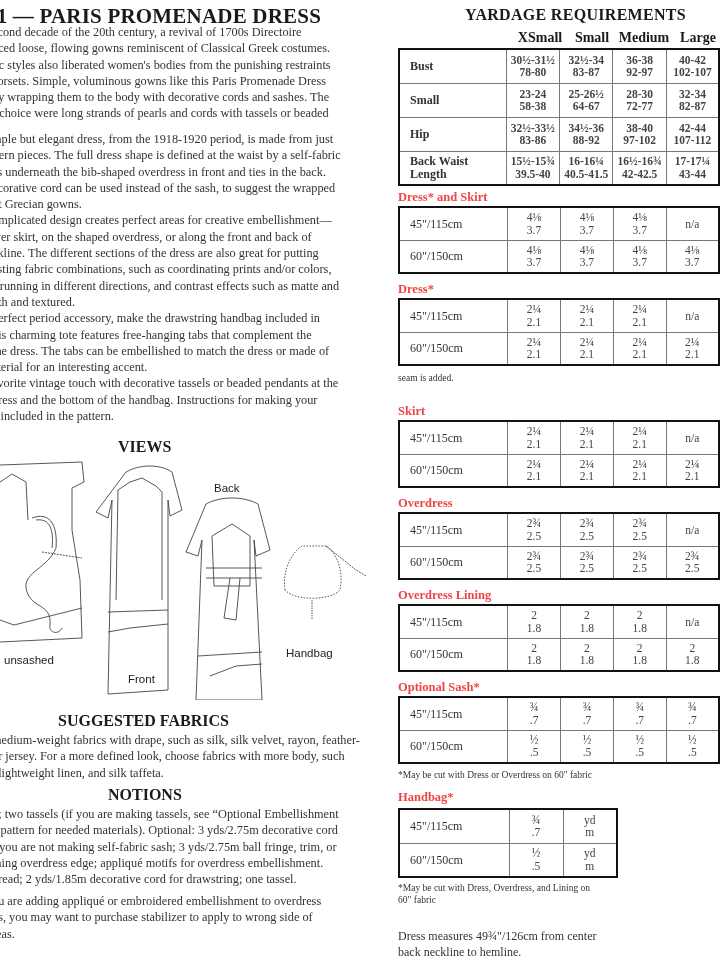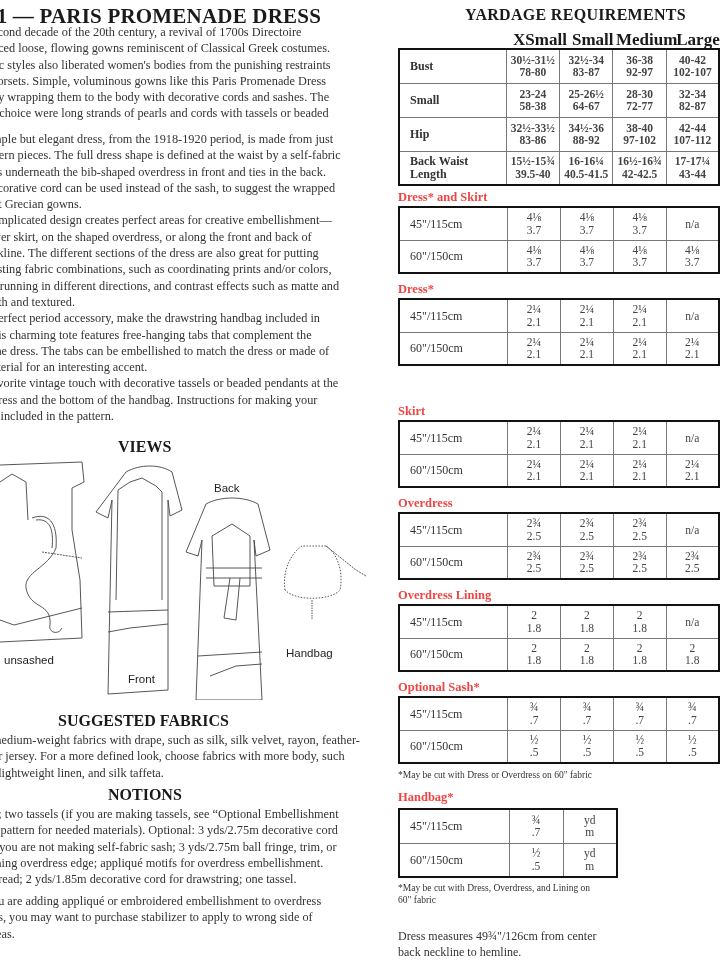--- a/index.html
+++ b/index.html
@@ -22,21 +22,21 @@
   }
   .views { position: absolute; left: 0; top: 460px; width: 372px; height: 240px; }
   .views svg { position: absolute; left: 0; top: 0; }
   .vlabel { position: absolute; font-family: "Liberation Sans", sans-serif; font-size: 11.5px; color: #222; }
 
   
   .rtitle {
     position: absolute; left: 465px; top: 6px; margin: 0; font-size: 16px; font-weight: bold; color: #1a1a1a; white-space: nowrap; letter-spacing: 0.3px;
   }
   .colhead {
-    position: absolute; top: 30px; font-size: 17px; font-weight: bold; color: #1a1a1a; text-align: center;
+    position: absolute; top: 30px; font-size: 14px; font-weight: bold; color: #1a1a1a; text-align: center;
   }
   table.yt {
     position: absolute; left: 398px; border-collapse: collapse; border: 2.5px solid #111;
     font-size: 11.5px; color: #444;
   }
   table.yt td {
     border: 1px solid #777; padding: 0; text-align: center; vertical-align: middle; line-height: 12.5px;
   }
   table.yt td.lab { text-align: left; padding-left: 10px; font-size: 12px; color: #333; }
   table.yt td .l2 { display: block; }
@@ -325,20 +325,21 @@
             <span class="l2">2.1</span>
           </td>
           <td>
             <span class="l2">2¼</span>
             <span class="l2">2.1</span>
           </td>
         </tr>
       </tbody>
     </table>
     <div class="note" style="top: 372px;">
+      <div>seam is added.</div>
     </div>
     <h3 class="subhead" style="top: 404px;">Skirt</h3>
     <table class="yt" style="top: 420px;">
       <colgroup>
         <col style="width:110px">
         <col style="width:54px">
         <col style="width:54px">
         <col style="width:54px">
         <col style="width:54px">
       </colgroup>

